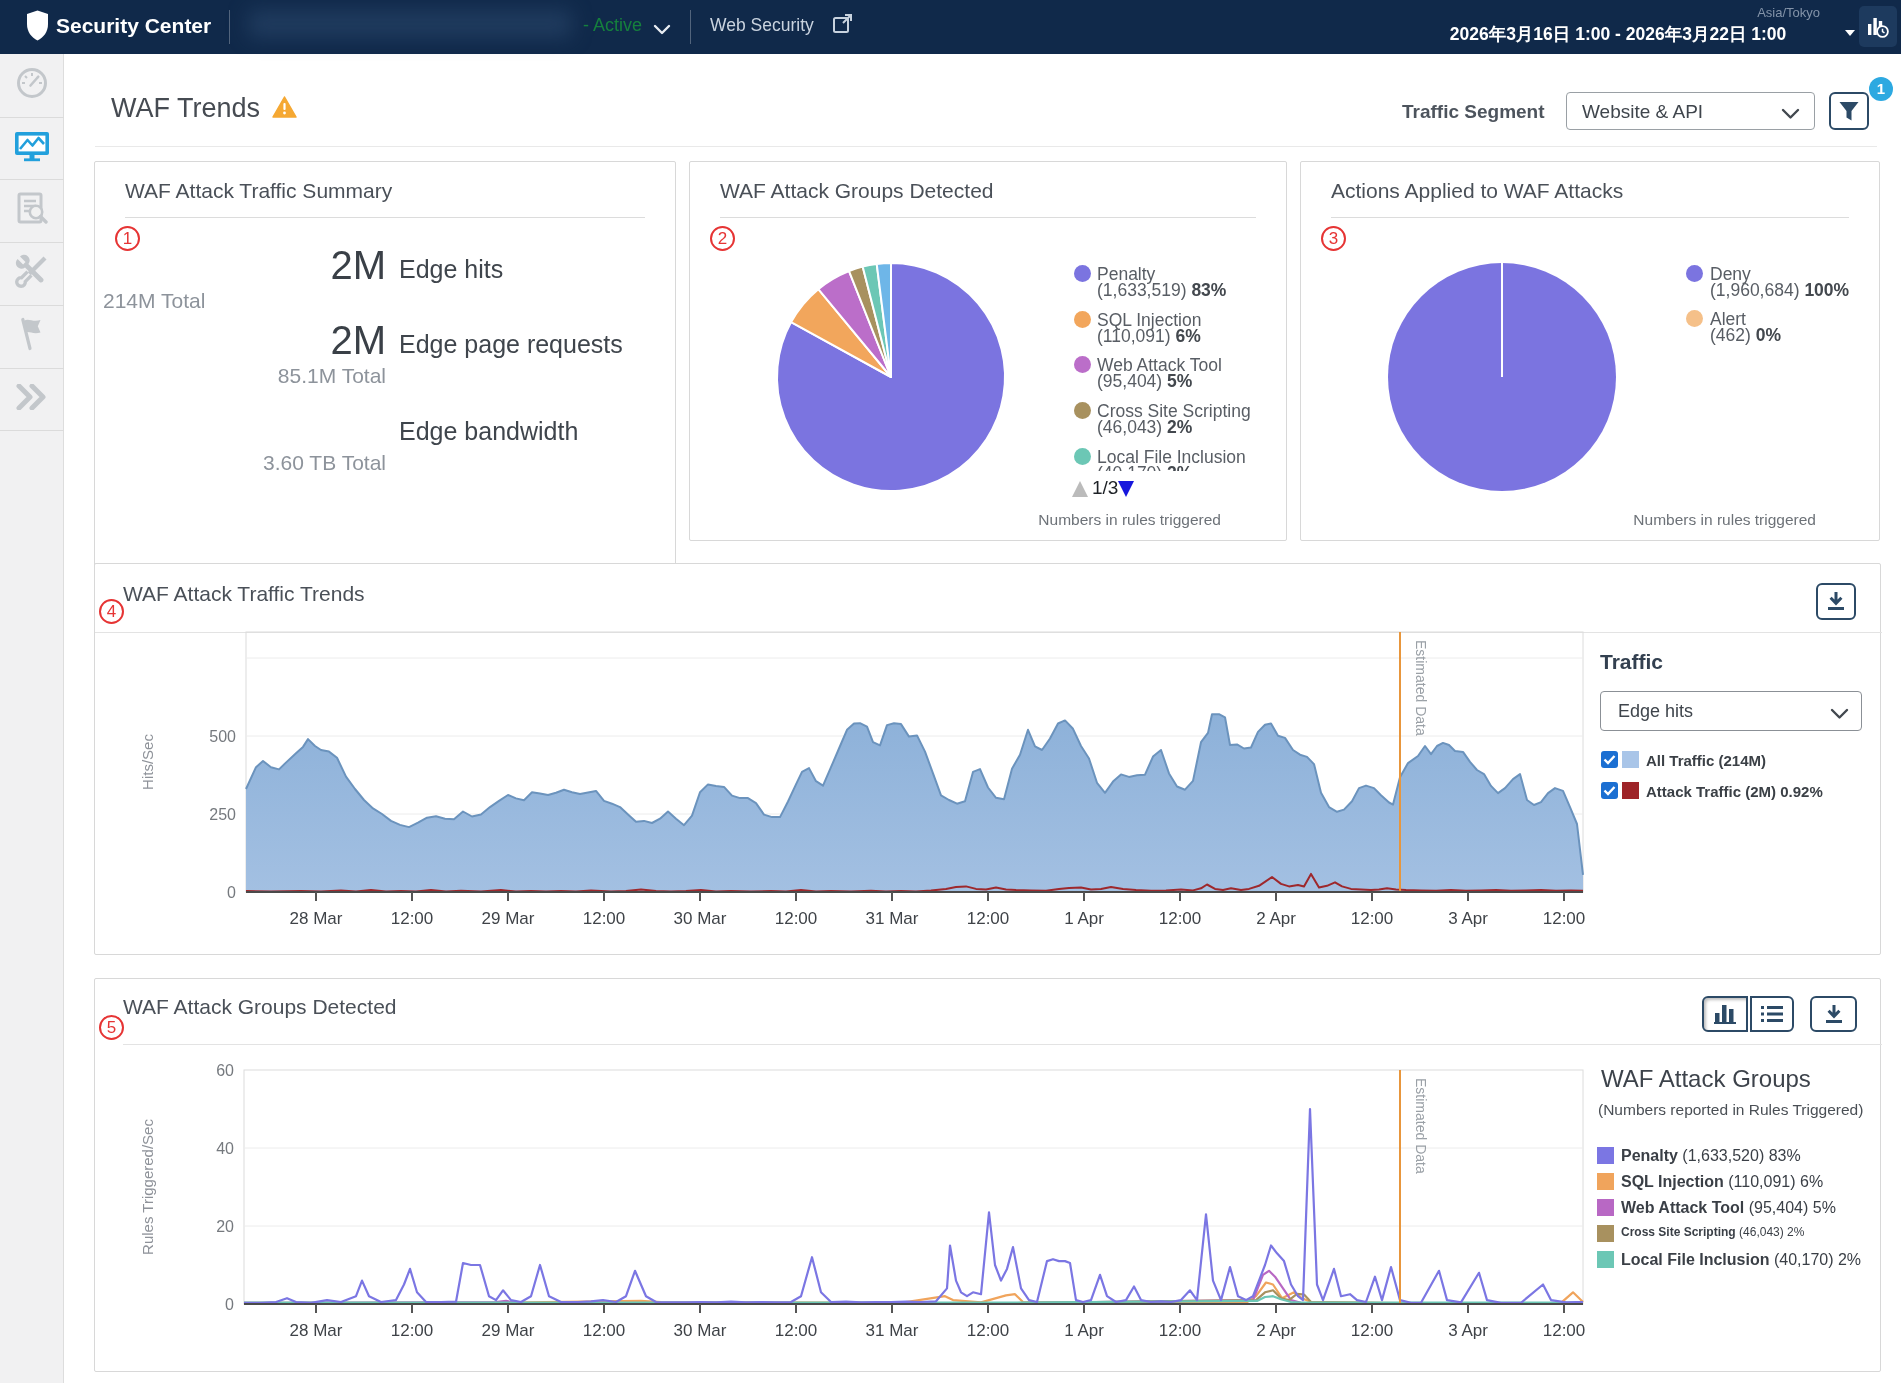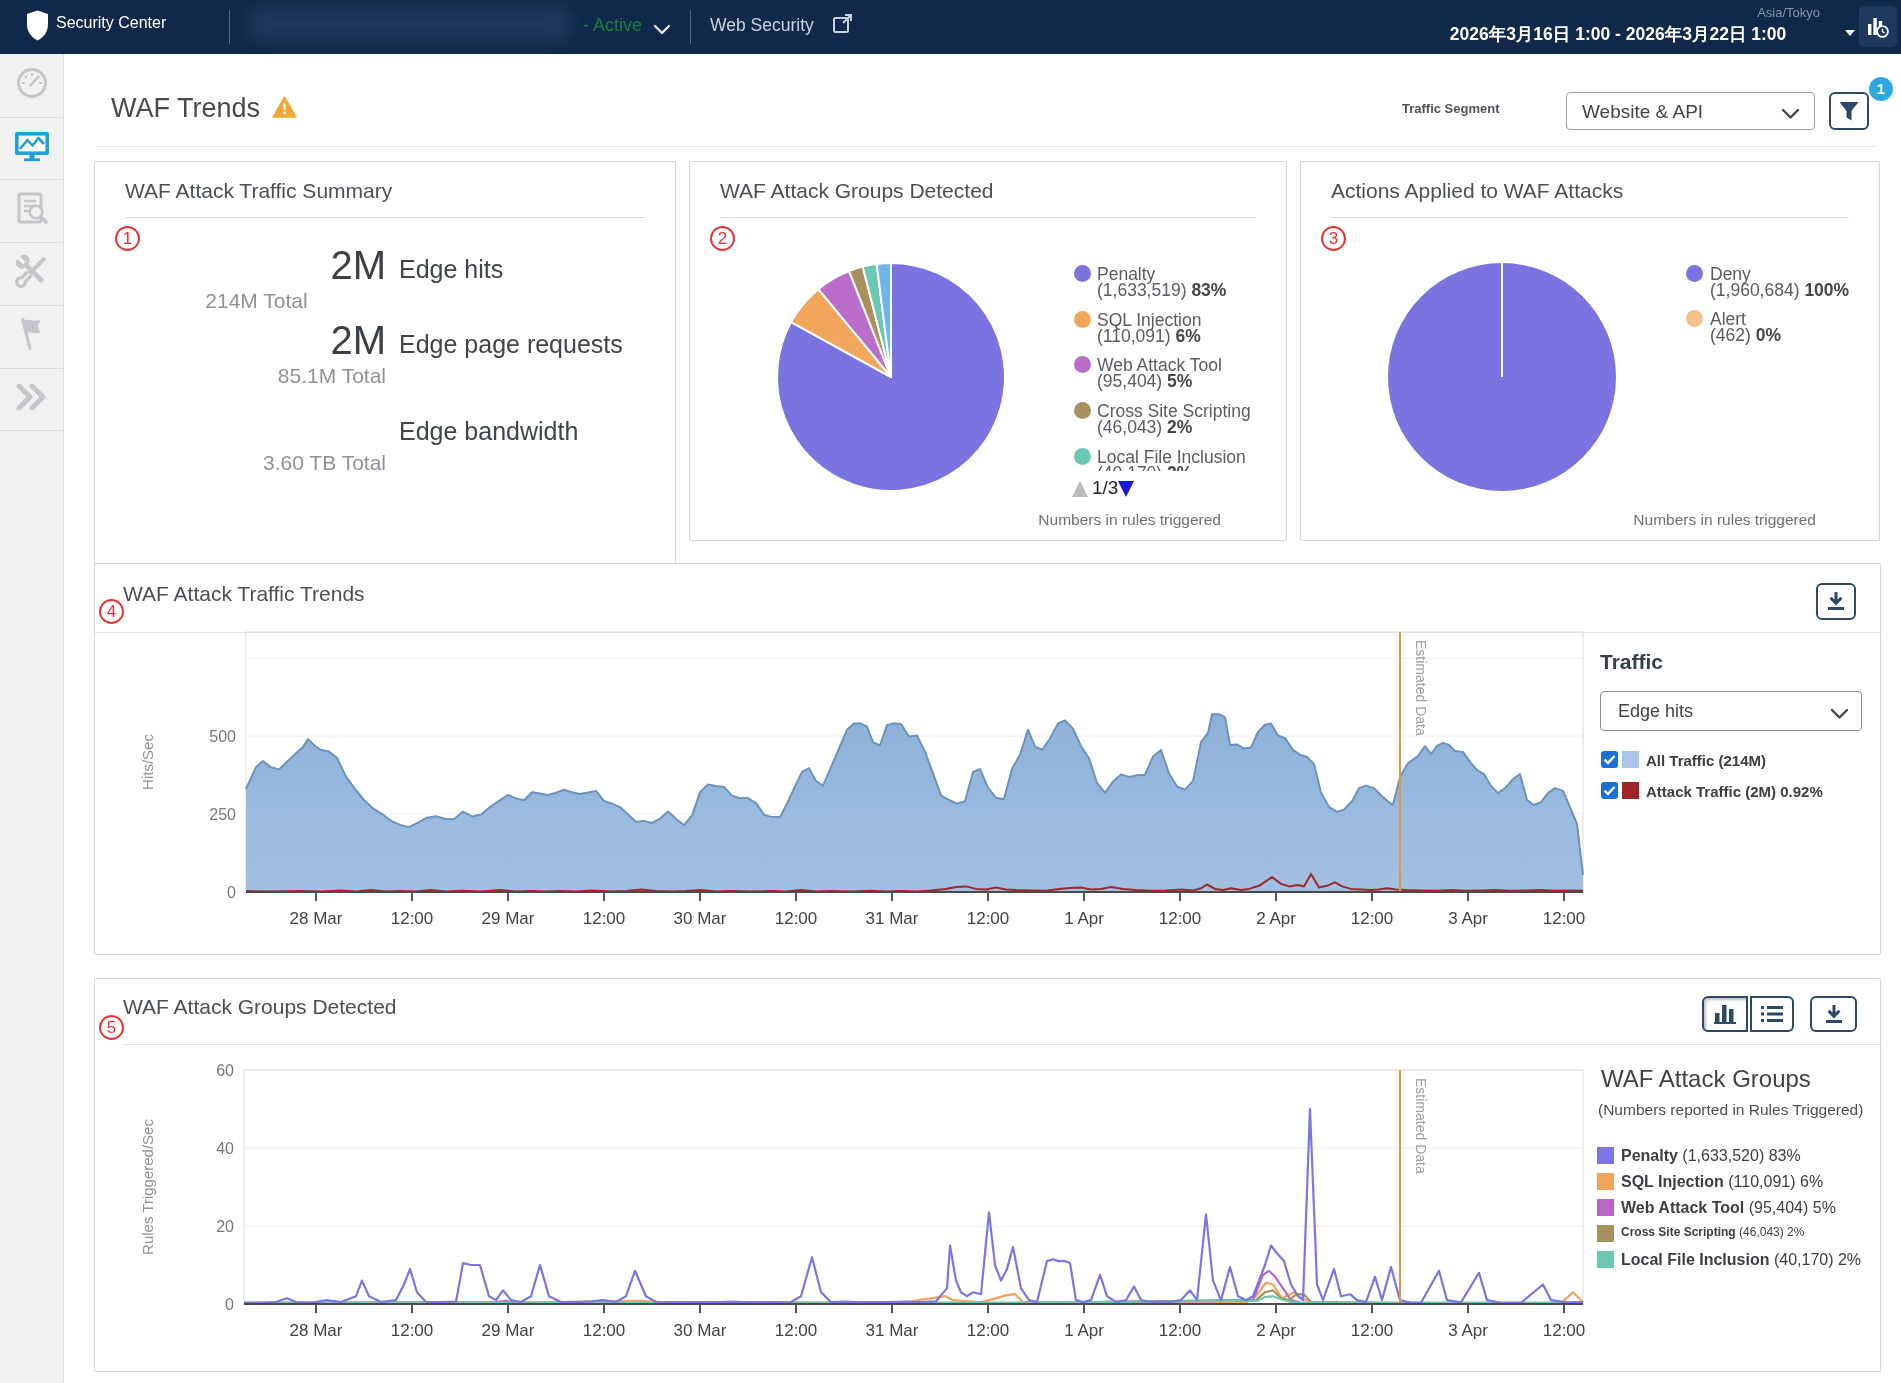--- a/index.html
+++ b/index.html
@@ -10,21 +10,21 @@
 .legdot{position:absolute;width:17px;height:17px;border-radius:50%}
 .legtxt{position:absolute;font-size:17.5px;color:#585d64;line-height:16.3px}
 .legtxt b{color:#43484e}
 .sq{position:absolute;width:17px;height:17px}
 .btn{position:absolute;border:2px solid #2c4a66;border-radius:6px;background:#fff;display:flex;align-items:center;justify-content:center}
 </style></head><body>
 <div class="abs" style="left:0;top:0;width:1901px;height:54px;background:#10294a"></div>
 <div class="abs" style="left:26px;top:10px"><svg width="23" height="31" viewBox="0 0 23 31">
       <path d="M11.5 0.5 L22 4 V14 C22 22 17.5 27.6 11.5 30.5 C5.5 27.6 1 22 1 14 V4 Z" fill="#fff"></path>
     </svg></div>
-<div class="abs" style="left:56px;top:14px;font-size:16px;font-weight:normal;color:#fff">Security Center</div>
+<div class="abs" style="left:56px;top:14px;font-size:21px;font-weight:bold;color:#fff">Security Center</div>
 <div class="abs" style="left:229px;top:10px;width:1px;height:34px;background:rgba(255,255,255,.28)"></div>
 <div class="abs" style="left:248px;top:10px;width:324px;height:28px;background:rgba(52,82,120,.45);border-radius:6px;filter:blur(10px)"></div>
 <div class="abs" style="left:583px;top:15px;font-size:18px;color:#15803d">- Active</div>
 <div class="abs" style="left:653px;top:21px"><svg width="18" height="11" viewBox="0 0 18 11">
       <path d="M2 2 L9 9 L16 2" fill="none" stroke="#e8ecf2" stroke-width="2.4" stroke-linecap="round" stroke-linejoin="round"></path>
     </svg></div>
 <div class="abs" style="left:690px;top:10px;width:1px;height:34px;background:rgba(255,255,255,.28)"></div>
 <div class="abs" style="left:710px;top:15px;font-size:17.5px;color:#c9d3df">Web Security</div>
 <div class="abs" style="left:832px;top:13px"><svg width="21" height="21" viewBox="0 0 21 21">
       <rect x="2" y="5" width="14" height="14" rx="1.5" fill="none" stroke="#c8d2de" stroke-width="2"></rect>
@@ -81,39 +81,39 @@
 <div class="abs" style="left:32px;top:399px;transform:translate(-50%,-50%)"><svg width="34" height="26" viewBox="0 0 34 26">
       <path d="M4 2 L15 13 L4 24 M17 2 L28 13 L17 24" fill="none" stroke="#c3c7cb" stroke-width="5" stroke-linecap="round" stroke-linejoin="round"></path>
     </svg></div>
 <div class="abs" style="left:0;top:430px;width:64px;height:1px;background:#dbdbdb"></div>
 <div class="abs" style="left:111px;top:93px;font-size:27px;color:#464b52">WAF Trends</div>
 <div class="abs" style="left:272px;top:96px"><svg width="25" height="22" viewBox="0 0 25 22">
       <path d="M12.5 1 L24 21 H1 Z" fill="#f5a833" stroke="#f5a833" stroke-width="1.5" stroke-linejoin="round"></path>
       <rect x="11.4" y="7" width="2.2" height="7" rx="1" fill="#fff"></rect>
       <circle cx="12.5" cy="17" r="1.4" fill="#fff"></circle>
     </svg></div>
-<div class="abs" style="left:1402px;top:101px;font-size:13px;font-weight:bold;color:#4d545d">Traffic Segment</div>
+<div class="abs" style="left:1402px;top:101px;font-size:19px;font-weight:bold;color:#4d545d">Traffic Segment</div>
 <div class="abs" style="left:1566px;top:92px;width:249px;height:38px;border:1px solid #9aa0a5;border-radius:4px;background:#fff"></div>
 <div class="abs" style="left:1582px;top:101px;font-size:19px;color:#3f454c">Website &amp; API</div>
 <div class="abs" style="left:1781px;top:106px"><svg width="19" height="12" viewBox="0 0 19 12">
       <path d="M2 2 L9.5 9.5 L17 2" fill="none" stroke="#42484f" stroke-width="2.4" stroke-linecap="round" stroke-linejoin="round"></path>
     </svg></div>
 <div class="btn" style="left:1829px;top:92px;width:40px;height:38px">
     <svg width="22" height="22" viewBox="0 0 22 22">
       <path d="M1.5 2 H20.5 L13.5 11 V20.5 L8.5 17.5 V11 Z" fill="#2c4a66"></path>
     </svg>
   </div>
 <div class="abs" style="left:1869px;top:77px;width:24px;height:24px;border-radius:50%;background:#2da9e1;color:#fff;font-size:15px;font-weight:bold;text-align:center;line-height:24px">1</div>
 <div class="abs" style="left:95px;top:146px;width:1782px;border-top:1px solid #e9e9e9"></div>
 <div class="card" style="left:94px;top:161px;width:582px;height:432px">
     <div class="ctitle">WAF Attack Traffic Summary</div>
     <div class="csep"></div>
     <div class="abs" style="left:0;top:81px;width:291px;text-align:right;font-size:40px;color:#3a4047">2M</div>
     <div class="abs" style="left:304px;top:93px;font-size:25px;color:#3f454c">Edge hits</div>
-    <div class="abs" style="left:16px;top:127px;width:291px;text-align:center;font-size:21px;color:#8d939b">214M Total</div>
+    <div class="abs" style="left:8px;top:127px;width:291px;text-align:left;font-size:21px;color:#8d939b">214M Total</div>
     <div class="abs" style="left:0;top:156px;width:291px;text-align:right;font-size:40px;color:#3a4047">2M</div>
     <div class="abs" style="left:304px;top:168px;font-size:25px;color:#3f454c">Edge page requests</div>
     <div class="abs" style="left:0;top:202px;width:291px;text-align:right;font-size:21px;color:#8d939b">85.1M Total</div>
     <div class="abs" style="left:304px;top:255px;font-size:25px;color:#3f454c">Edge bandwidth</div>
     <div class="abs" style="left:0;top:289px;width:291px;text-align:right;font-size:21px;color:#8d939b">3.60 TB Total</div>
   </div>
 <div class="rednum" style="left:115px;top:226px">1</div>
 <div class="card" style="left:689px;top:161px;width:598px;height:380px">
     <div class="ctitle">WAF Attack Groups Detected</div>
     <div class="csep"></div>

